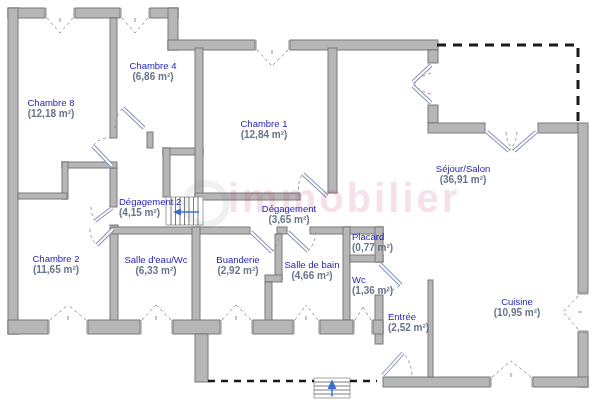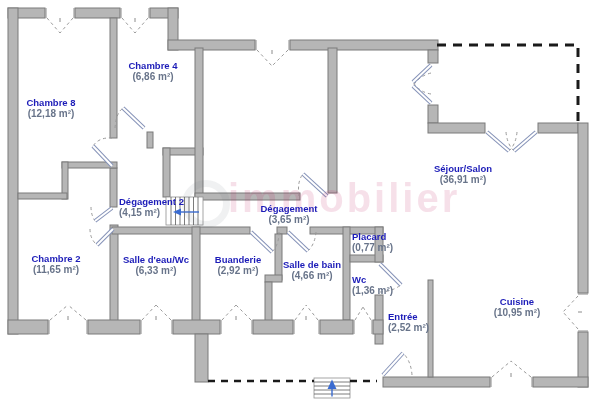--- a/index.html
+++ b/index.html
@@ -19,21 +19,21 @@
   .arrow{stroke:var(--arrow,#3a6bd0);stroke-width:1.4;fill:none;}
   .arrowhead{fill:var(--arrow,#3a6bd0);stroke:none;}
   .boundary{stroke:#1a1a1a;stroke-width:3;fill:none;stroke-dasharray:9,7;}
   .boundary2{stroke:#1a1a1a;stroke-width:2.5;fill:none;stroke-dasharray:7,6;}
   .room-label{
     position:absolute;text-align:center;line-height:11px;white-space:nowrap;
     pointer-events:none;
   }
   .room-label.center{transform:translateX(-50%);}
   .room-label.leftal{text-align:left;}
-  .rn{display:block;font-size:9.5px;font-weight:bold;color:var(--label,#1c1cb8);}
+  .rn{display:block;font-size:9.5px;font-weight:normal;color:var(--label,#1c1cb8);}
   .ra{display:block;font-size:10px;color:var(--area,#68748a);font-weight:bold;}
   .watermark{
     position:absolute;left:228px;top:176px;font-size:40px;letter-spacing:3px;
     color:#be185d;opacity:0.13;pointer-events:none;font-weight:bold;
   }
   .watermark-ring{
     position:absolute;left:182px;top:180px;width:34px;height:34px;border-radius:50%;
     border:7px solid #6d7482;opacity:0.10;pointer-events:none;
   }
 </style>
@@ -271,20 +271,24 @@
   <div class="watermark">immobilier</div>
 
   <div class="room-label center" style="left:51px;top:97px;">
     <span class="rn">Chambre 8</span>
     <span class="ra">(12,18 m²)</span>
   </div>
   <div class="room-label center" style="left:153px;top:60px;">
     <span class="rn">Chambre 4</span>
     <span class="ra">(6,86 m²)</span>
   </div>
+  <div class="room-label center" style="left:264px;top:118px;">
+    <span class="rn">Chambre 1</span>
+    <span class="ra">(12,84 m²)</span>
+  </div>
   <div class="room-label center" style="left:463px;top:163px;">
     <span class="rn">Séjour/Salon</span>
     <span class="ra">(36,91 m²)</span>
   </div>
   <div class="room-label leftal" style="left:119px;top:196px;">
     <span class="rn">Dégagement 2</span>
     <span class="ra">(4,15 m²)</span>
   </div>
   <div class="room-label center" style="left:289px;top:203px;">
     <span class="rn">Dégagement</span>

